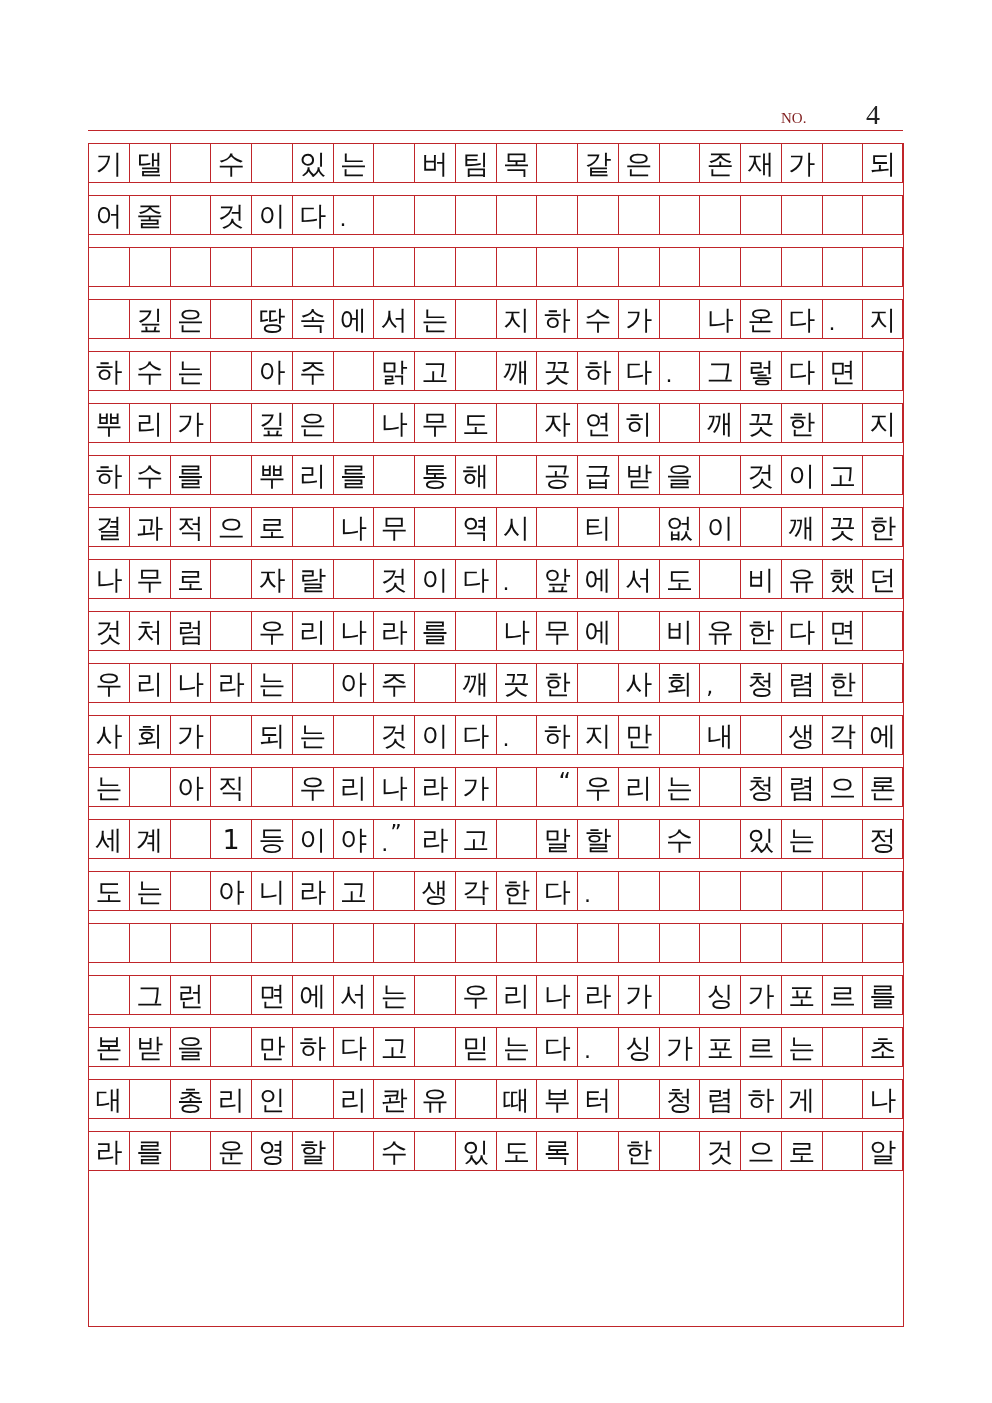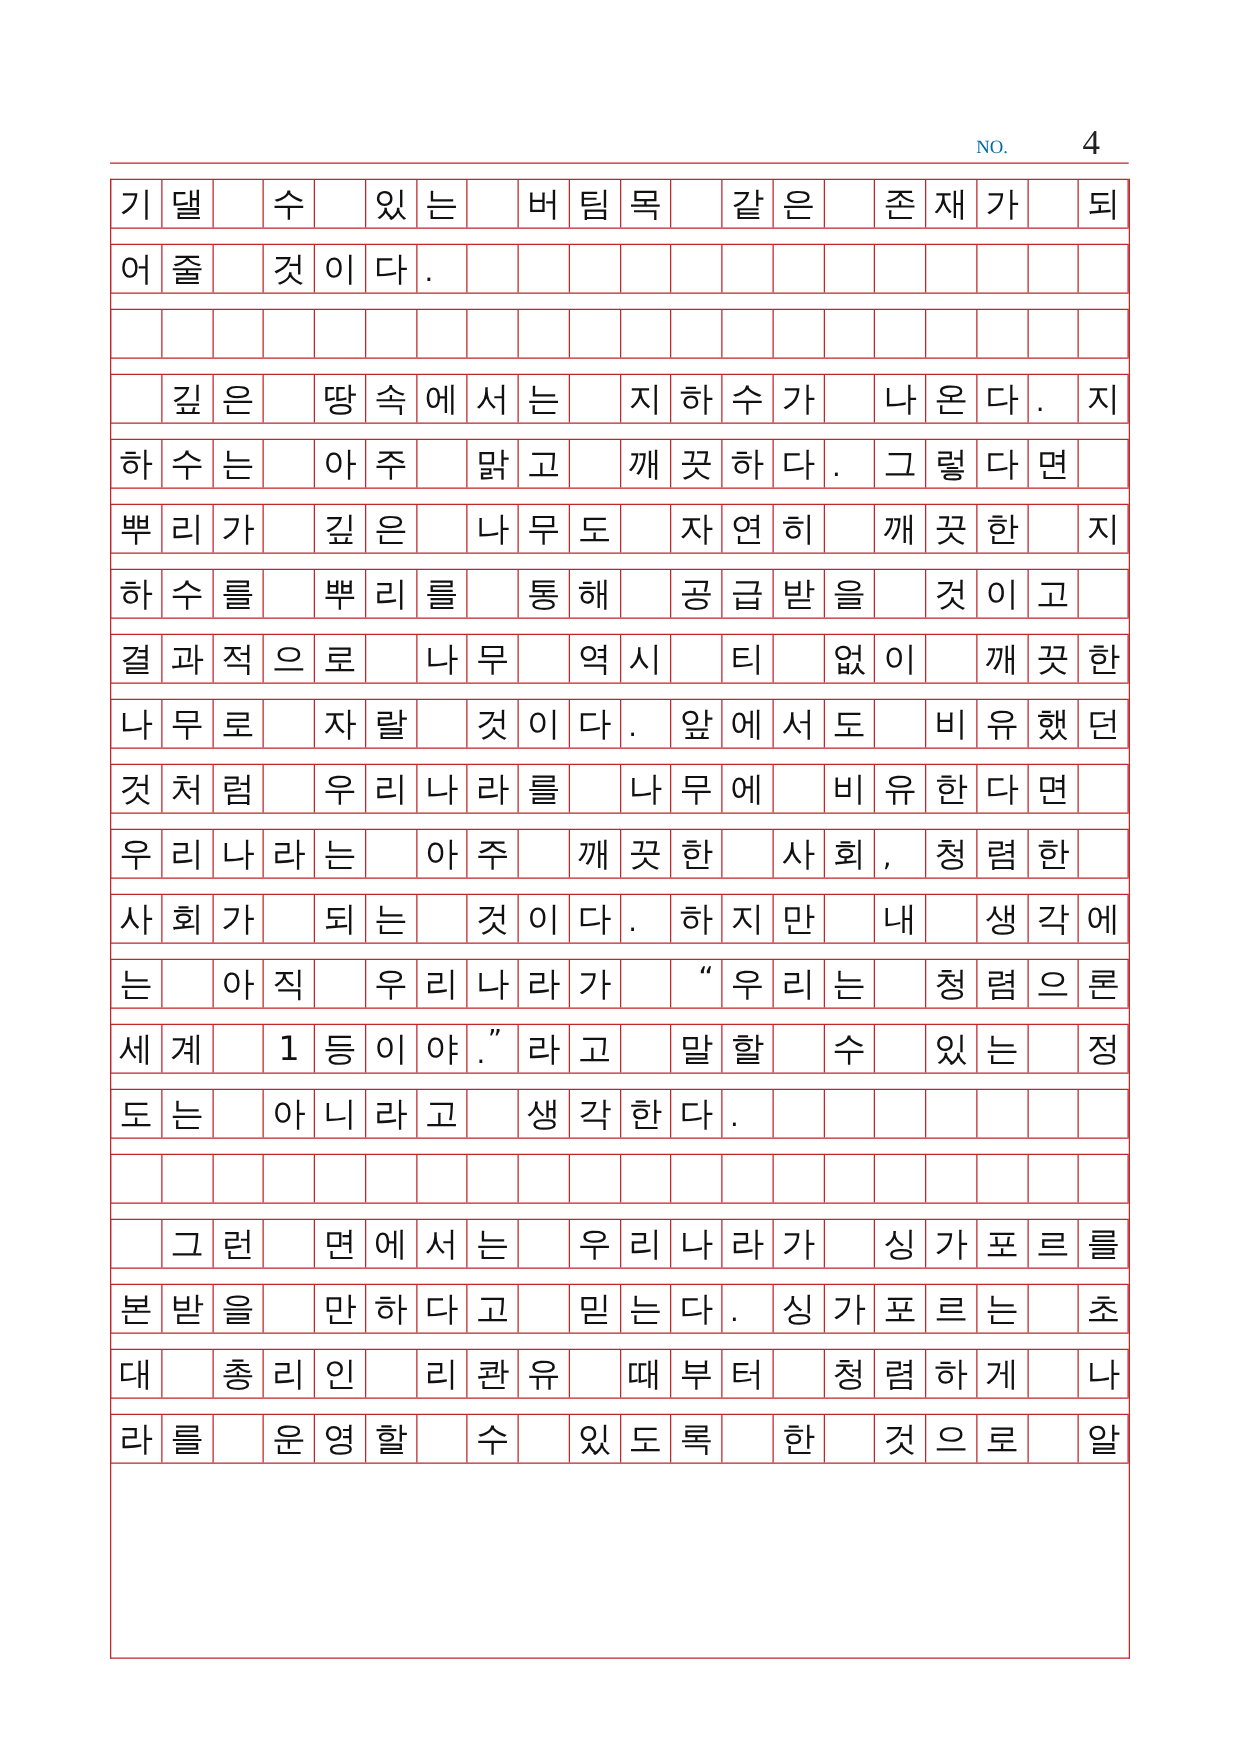--- a/index.html
+++ b/index.html
@@ -1,19 +1,19 @@
 <!DOCTYPE html>
 <html><head>
 <meta charset="utf-8">
 <style>
   html, body { margin: 0; padding: 0; background: #ffffff; }
   body { width: 992px; height: 1403px; position: relative; overflow: hidden;
          font-family: "DejaVu Sans", "Liberation Sans", sans-serif; }
   .header-no { position: absolute; left: 781px; top: 110px; font-family: "Liberation Serif", "DejaVu Serif", serif;
-               font-size: 15px; color: #0369a1; letter-spacing: 0px; }
+               font-size: 15px; color: #7f1d1d; letter-spacing: 0px; }
   .header-page { position: absolute; left: 866px; top: 99px; font-family: "Liberation Serif", "DejaVu Serif", serif;
                  font-size: 28px; color: #222; }
   .header-rule { position: absolute; left: 88px; top: 130px; width: 815px; height: 0;
                  border-top: 1.5px solid #c0252a; }
   .frame { position: absolute; left: 88px; top: 143px; width: 814px; height: 1183px;
            border: 1.5px solid #c0252a; border-top: none; box-sizing: content-box; }
   .grid { position: absolute; left: 88px; top: 143px; width: 816px; }
   .row { position: absolute; left: 0; height: 40px; width: 815px; display: flex;
          border-top: 1.5px solid #c0252a; border-bottom: 1.5px solid #c0252a; box-sizing: border-box; }
   .cell { width: 40.75px; height: 100%; box-sizing: border-box; border-left: 1.2px solid #c0252a;

